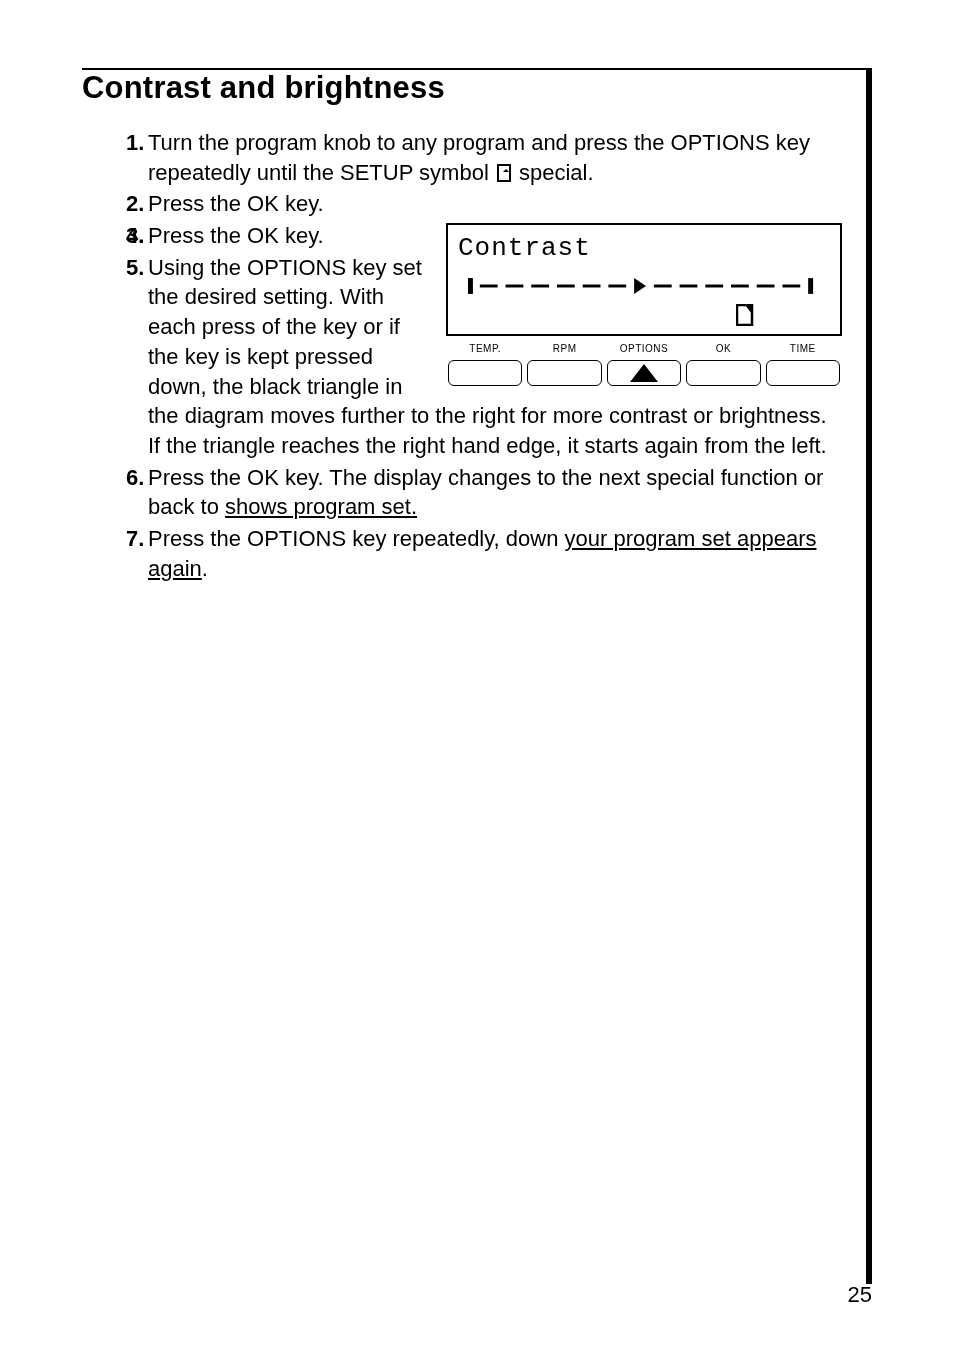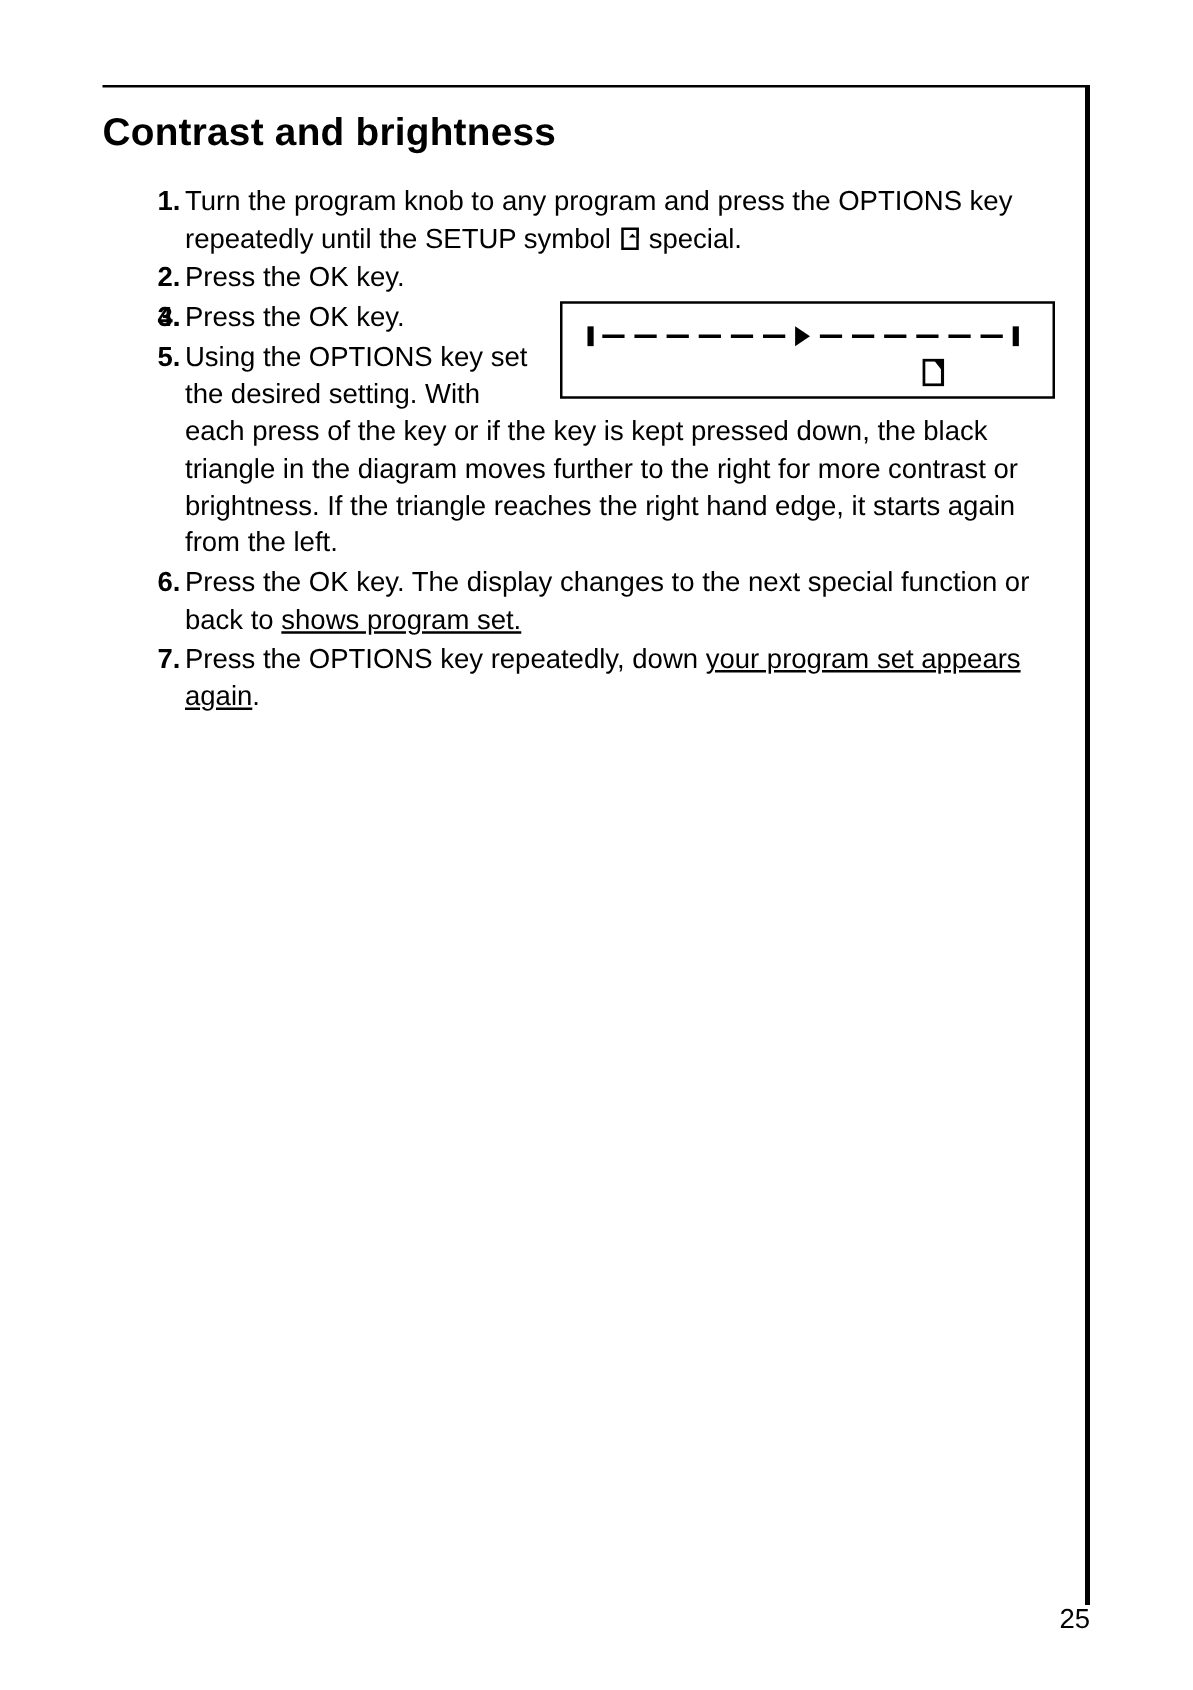--- a/index.html
+++ b/index.html
@@ -11,22 +11,21 @@
     position: relative;
     color: #000;
   }
   .page-frame {
     position: absolute;
     top: 68px;
     left: 82px;
     right: 82px;
     bottom: 68px;
     border-top: 2px solid #000;
-    border-right: 4px solid #000000;
-    padding-top: 18px;
+    border-right: 6px solid #000000;
   }
   h2.section-title {
     font-size: 31px;
     font-weight: 700;
     margin-bottom: 22px;
     letter-spacing: 0.2px;
   }
   ol.steps {
     list-style: none;
     padding-left: 44px;
@@ -162,20 +161,21 @@
     <li>
       <span class="num">2.</span>
       <span>Press the OK key.</span>
     </li>
     <li>
       <span class="num">3.</span>
     </li>
     <li class="with-figure">
       <div class="figure">
         <div class="lcd-box">
+          <div class="lcd-title">Contrast</div>
           <div class="slider-row">
             <svg class="slider-svg" viewBox="0 0 360 22">
               <rect x="2" y="3" width="5" height="16" fill="#000"></rect>
               <g stroke="#000" stroke-width="3">
                 <line x1="14" y1="11" x2="32" y2="11"></line>
                 <line x1="40" y1="11" x2="58" y2="11"></line>
                 <line x1="66" y1="11" x2="84" y2="11"></line>
                 <line x1="92" y1="11" x2="110" y2="11"></line>
                 <line x1="118" y1="11" x2="136" y2="11"></line>
                 <line x1="144" y1="11" x2="162" y2="11"></line>
@@ -192,20 +192,44 @@
               <rect x="346" y="3" width="5" height="16" fill="#000"></rect>
             </svg>
           </div>
           <div class="lcd-icon-row">
             <svg width="18" height="22">
               <rect x="1" y="1" width="15" height="20" fill="none" stroke="#000" stroke-width="2.5"></rect>
               <polygon points="9,1 16,1 16,10" fill="#000"></polygon>
             </svg>
           </div>
         </div>
+        <div class="btn-row">
+          <div class="btn-col">
+            <div class="btn-label">TEMP.</div>
+            <div class="btn-shape"></div>
+          </div>
+          <div class="btn-col">
+            <div class="btn-label">RPM</div>
+            <div class="btn-shape"></div>
+          </div>
+          <div class="btn-col">
+            <div class="btn-label">OPTIONS</div>
+            <div class="btn-shape">
+              <div class="arrow-up"></div>
+            </div>
+          </div>
+          <div class="btn-col">
+            <div class="btn-label">OK</div>
+            <div class="btn-shape"></div>
+          </div>
+          <div class="btn-col">
+            <div class="btn-label">TIME</div>
+            <div class="btn-shape"></div>
+          </div>
+        </div>
       </div>
       <span class="num">4.</span>
       <span>Press the OK key.</span>
     </li>
     <li>
       <span class="num">5.</span>
       <span>Using the OPTIONS key set the desired setting. With each press of the key or if the key is kept pressed down, the black triangle in the diagram moves further to the right for more contrast or brightness. If the triangle reaches the right hand edge, it starts again from the left.</span>
     </li>
     <li class="clear">
       <span class="num">6.</span>

